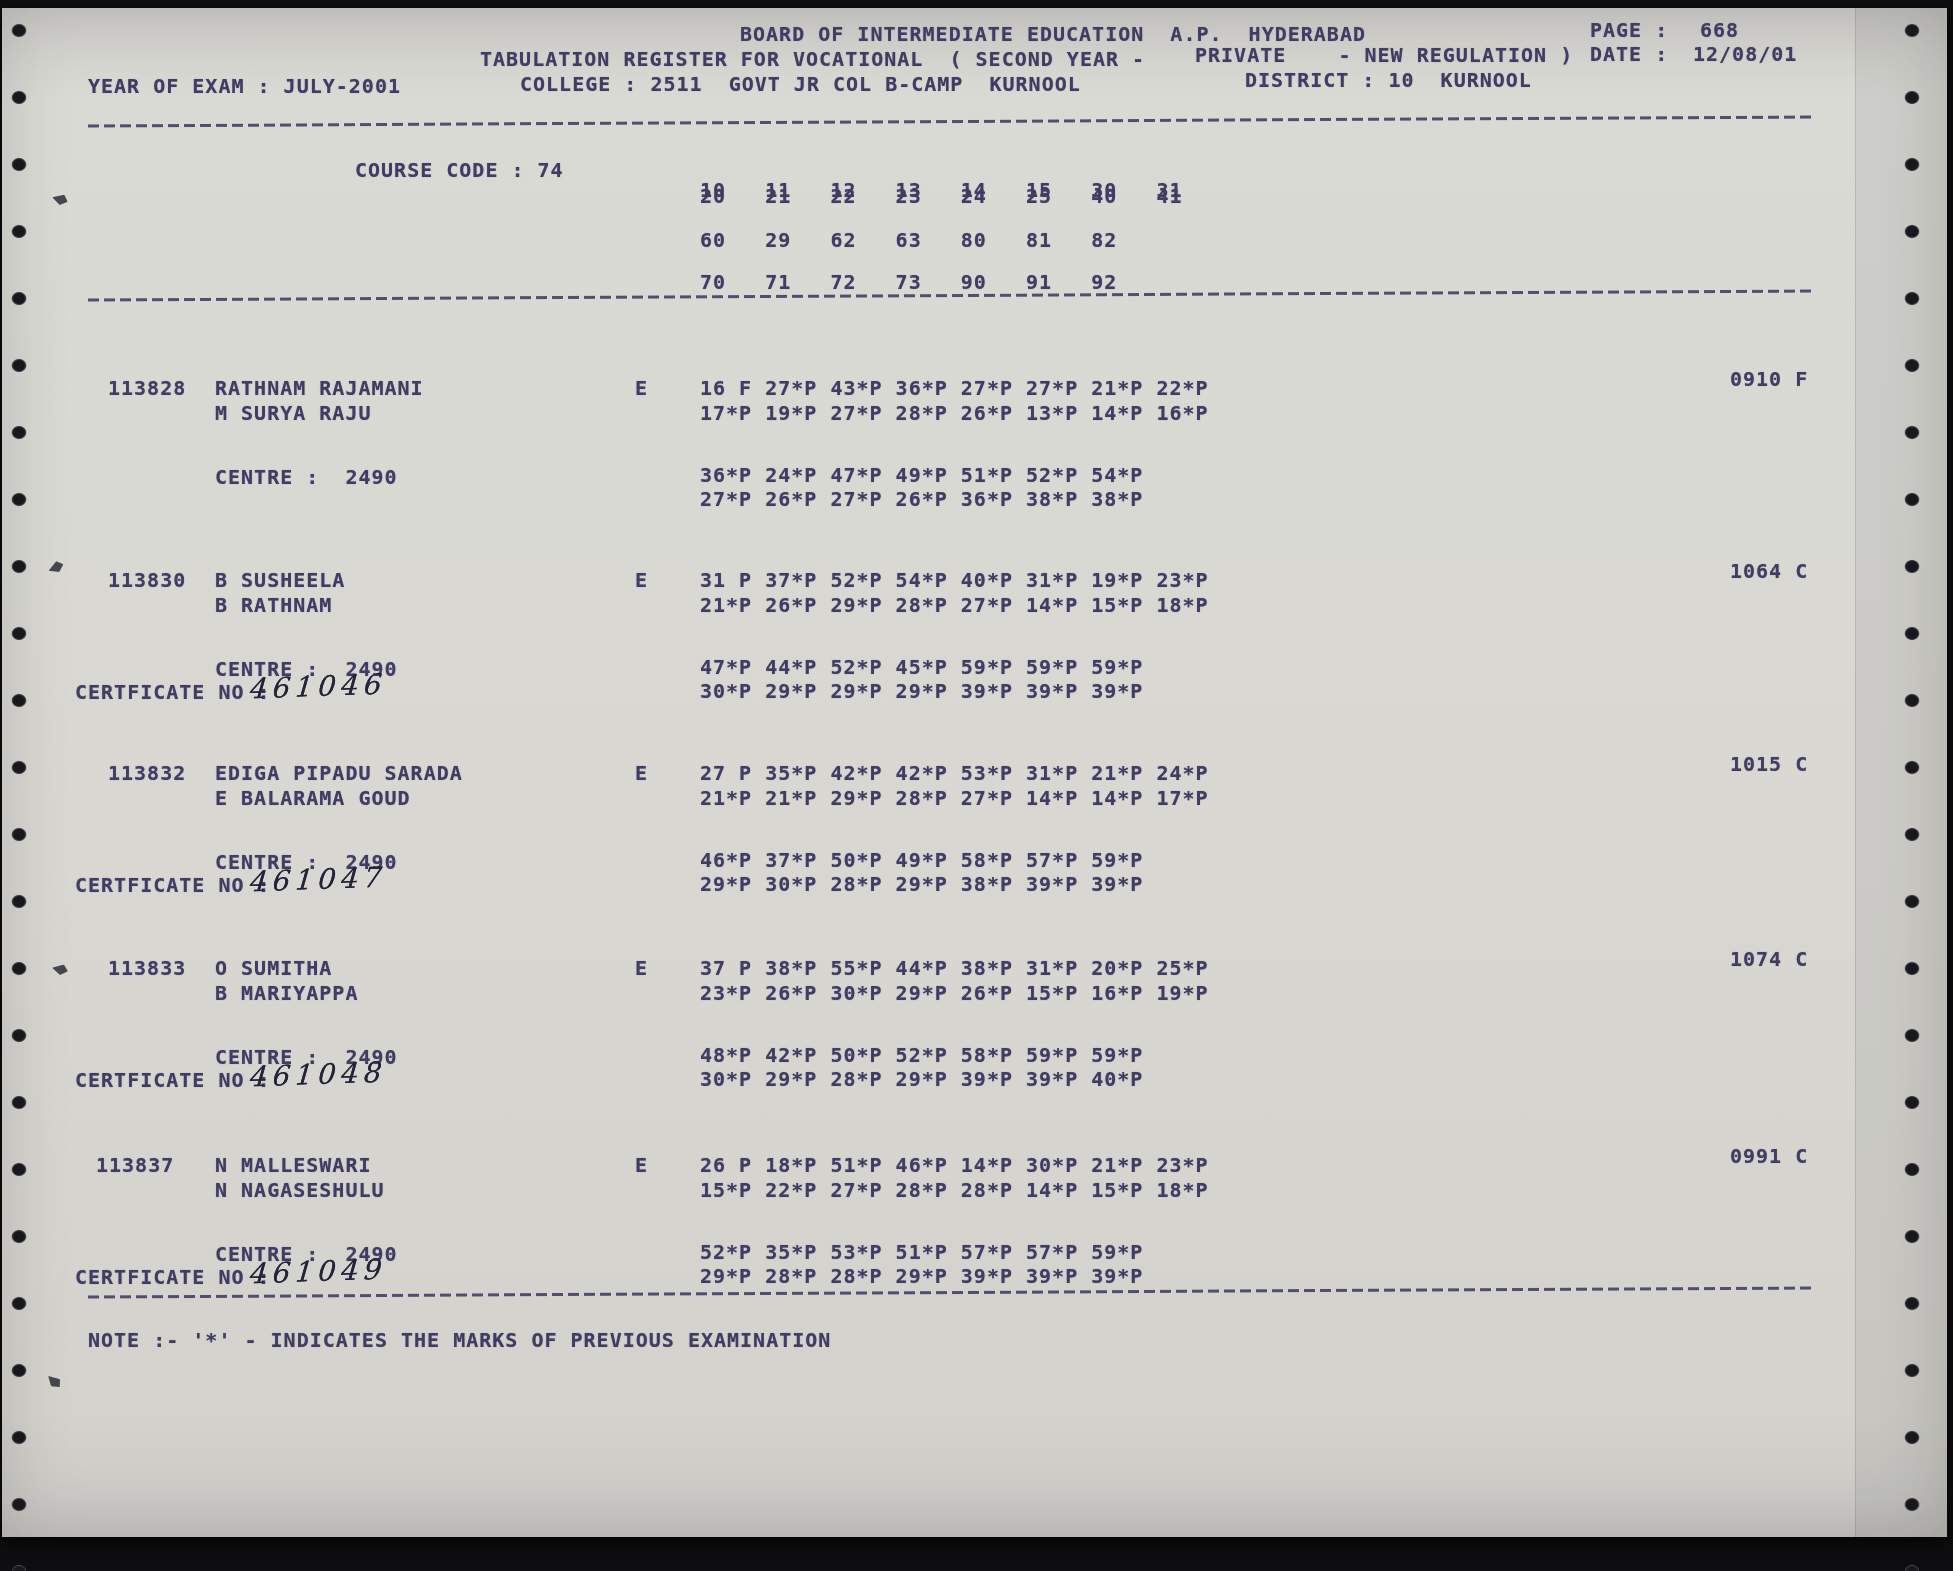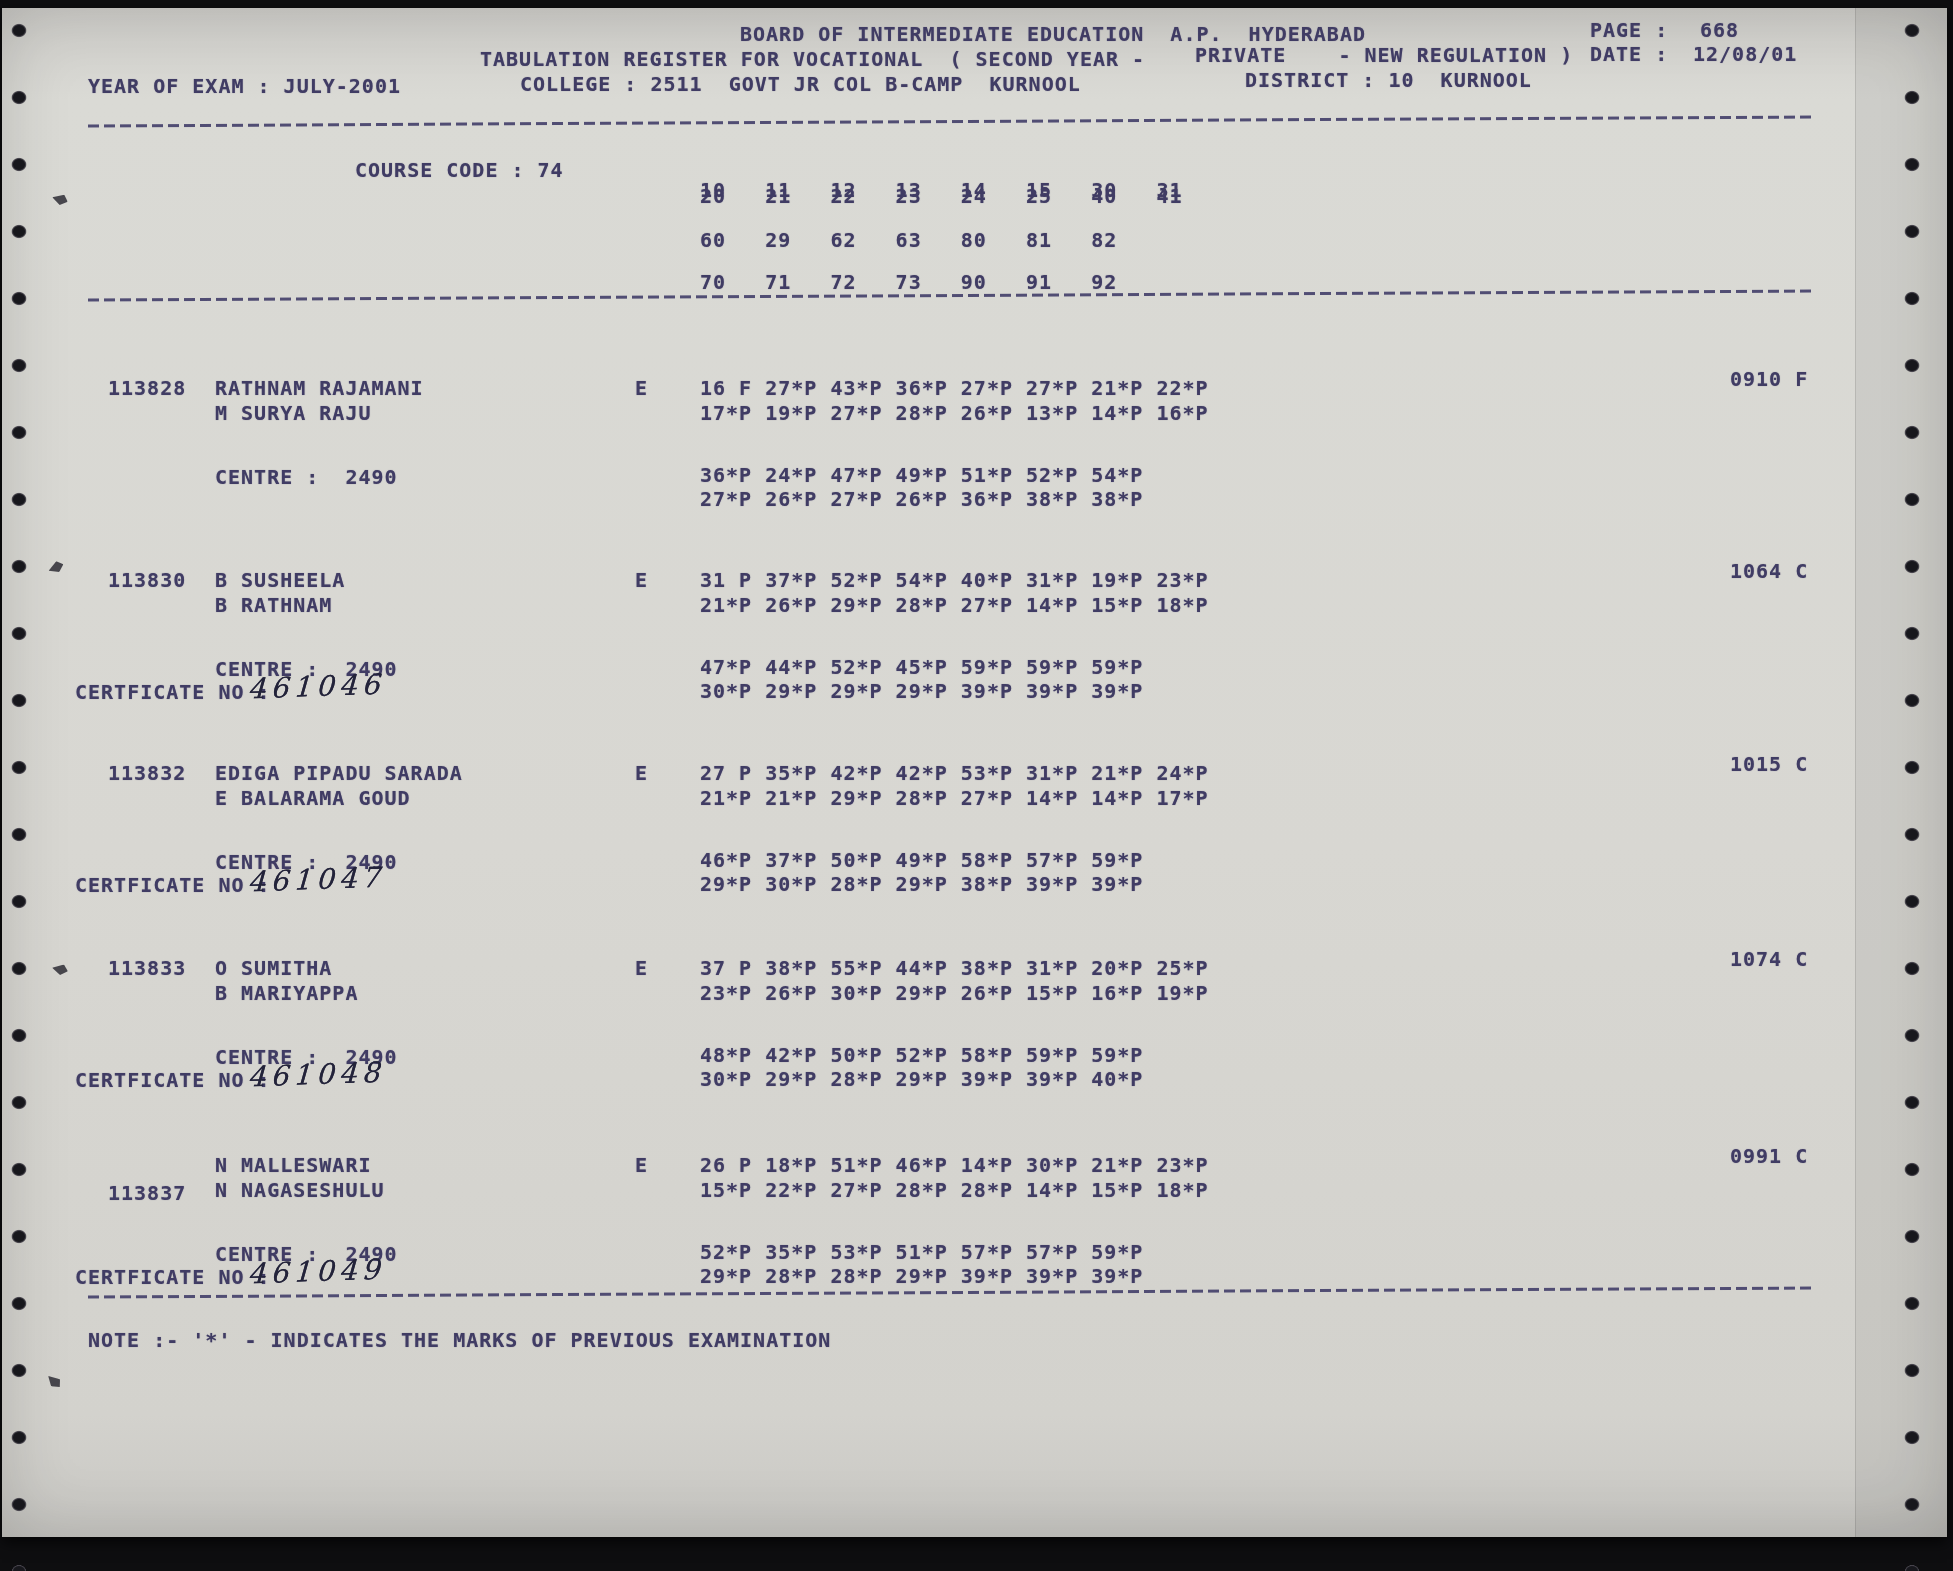--- a/index.html
+++ b/index.html
@@ -149,21 +149,21 @@
   <span class="t" style="left:215px;top:25px;">B MARIYAPPA</span>
   <span class="t" style="left:700px;top:25px;">23*P 26*P 30*P 29*P 26*P 15*P 16*P 19*P</span>
   <span class="t" style="left:215px;top:89px;">CENTRE :  2490</span>
   <span class="t" style="left:700px;top:87px;">48*P 42*P 50*P 52*P 58*P 59*P 59*P</span>
   <span class="t" style="left:75px;top:112px;">CERTFICATE NO :</span>
   <span class="hand" style="left:250px;top:100px;">461048</span>
   <span class="t" style="left:700px;top:111px;">30*P 29*P 28*P 29*P 39*P 39*P 40*P</span>
 </div>
 
 <div class="record" style="top:1155px;">
-  <span class="t" style="left:108px;top:0;margin-top:28px;">113837</span>
+  <span class="t" style="left:96px;top:0;">113837</span>
   <span class="t" style="left:215px;top:0;">N MALLESWARI</span>
   <span class="t" style="left:635px;top:0;">E</span>
   <span class="t" style="left:700px;top:0;">26 P 18*P 51*P 46*P 14*P 30*P 21*P 23*P</span>
   <span class="t" style="left:1730px;top:-9px;">0991 C</span>
   <span class="t" style="left:215px;top:25px;">N NAGASESHULU</span>
   <span class="t" style="left:700px;top:25px;">15*P 22*P 27*P 28*P 28*P 14*P 15*P 18*P</span>
   <span class="t" style="left:215px;top:89px;">CENTRE :  2490</span>
   <span class="t" style="left:700px;top:87px;">52*P 35*P 53*P 51*P 57*P 57*P 59*P</span>
   <span class="t" style="left:75px;top:112px;">CERTFICATE NO :</span>
   <span class="hand" style="left:250px;top:100px;">461049</span>

